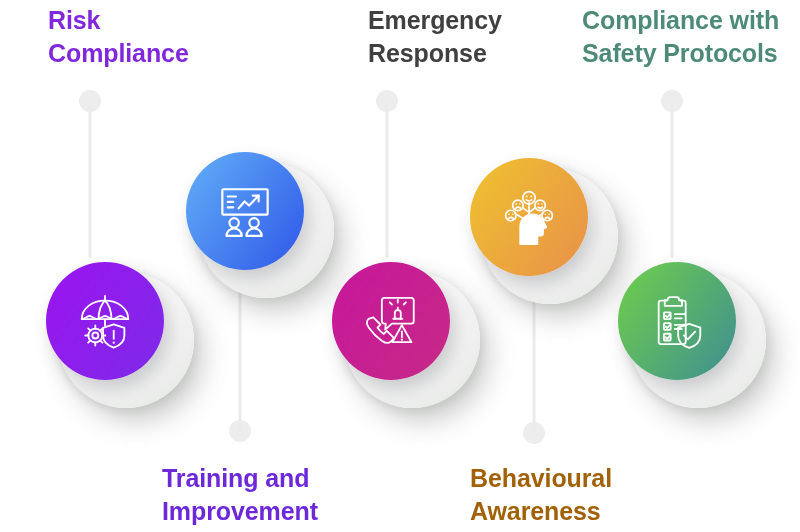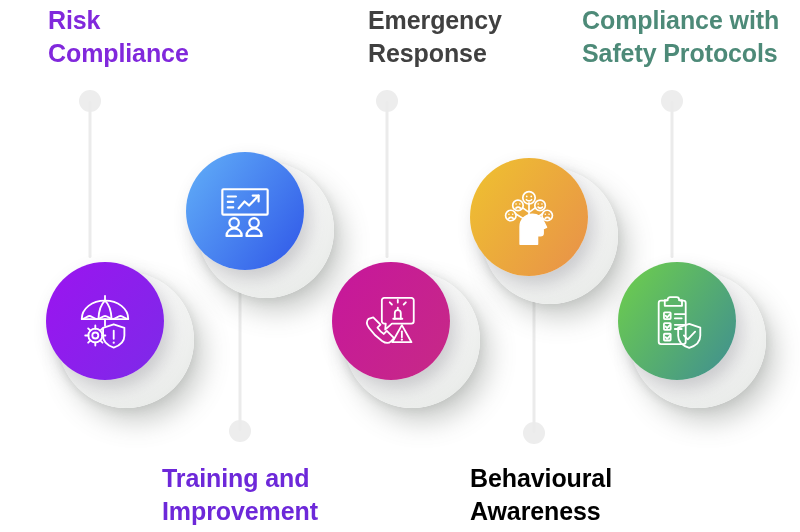--- a/index.html
+++ b/index.html
@@ -207,18 +207,18 @@
       </svg>
     </span>
   </div>
 
   <div class="label" id="label-0" style="left: 48px; top: 4px; width: 230px; color: rgb(129, 40, 220);">Risk
 Compliance</div>
   <div class="label" id="label-1" style="left: 162px; top: 462px; width: 240px; color: #6d28d9;">Training and
 Improvement</div>
   <div class="label" id="label-2" style="left: 330px; top: 4px; width: 230px; color: #404040; margin-left: 38px;">Emergency
 Response</div>
-  <div class="label" id="label-3" style="left: 470px; top: 462px; width: 240px; color: #000000;">Behavioural
+  <div class="label" id="label-3" style="left: 470px; top: 462px; width: 240px; color: #a16207;">Behavioural
 Awareness</div>
   <div class="label" id="label-4" style="left: 582px; top: 4px; width: 220px; color: rgb(77, 138, 120);">Compliance with
 Safety Protocols</div>
 
 </div>
 
 </body></html>

